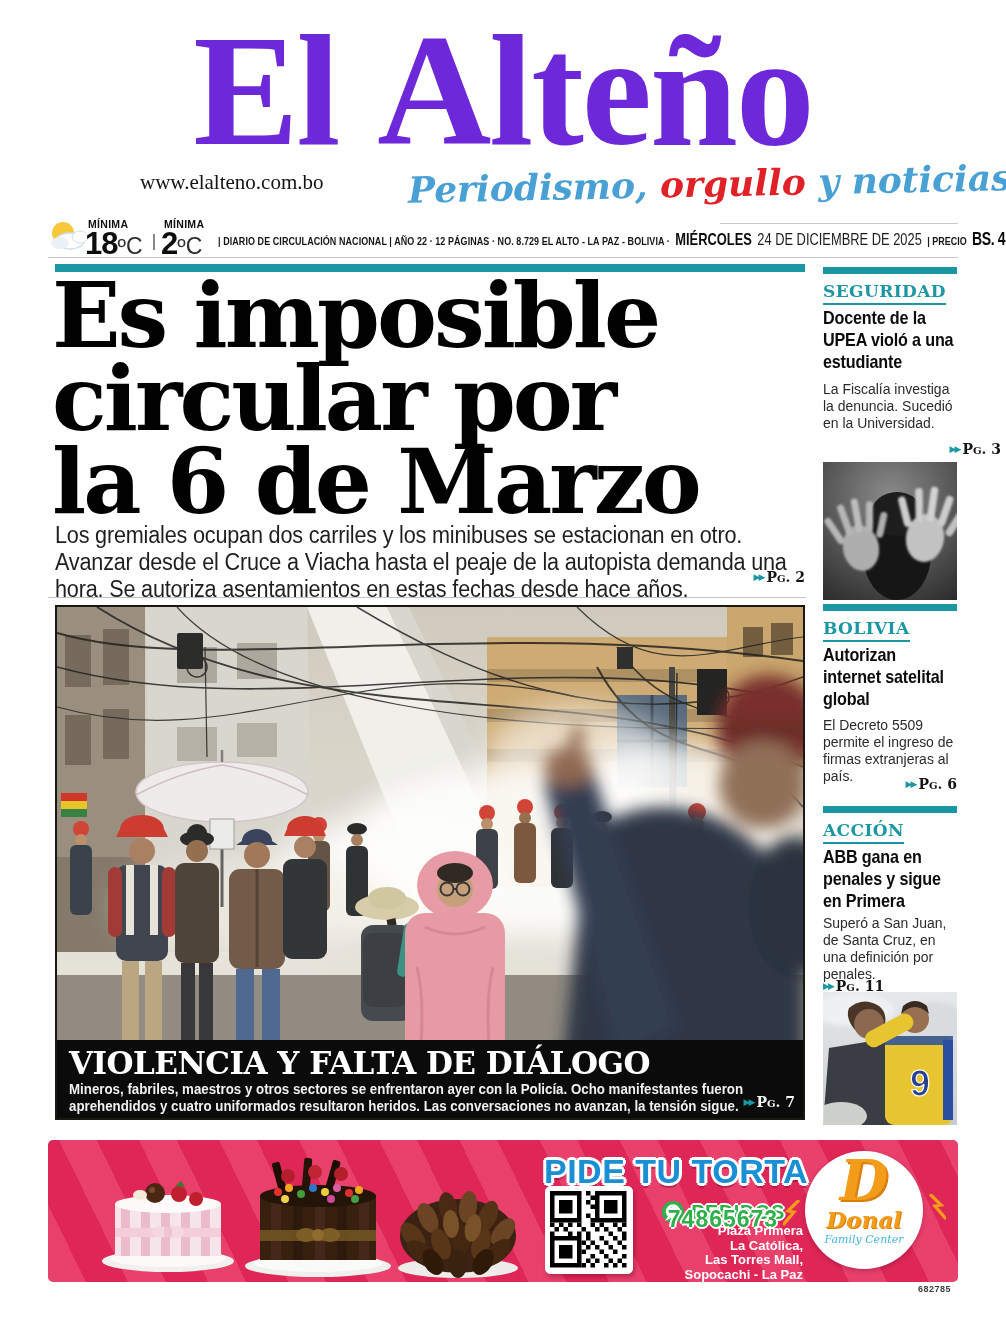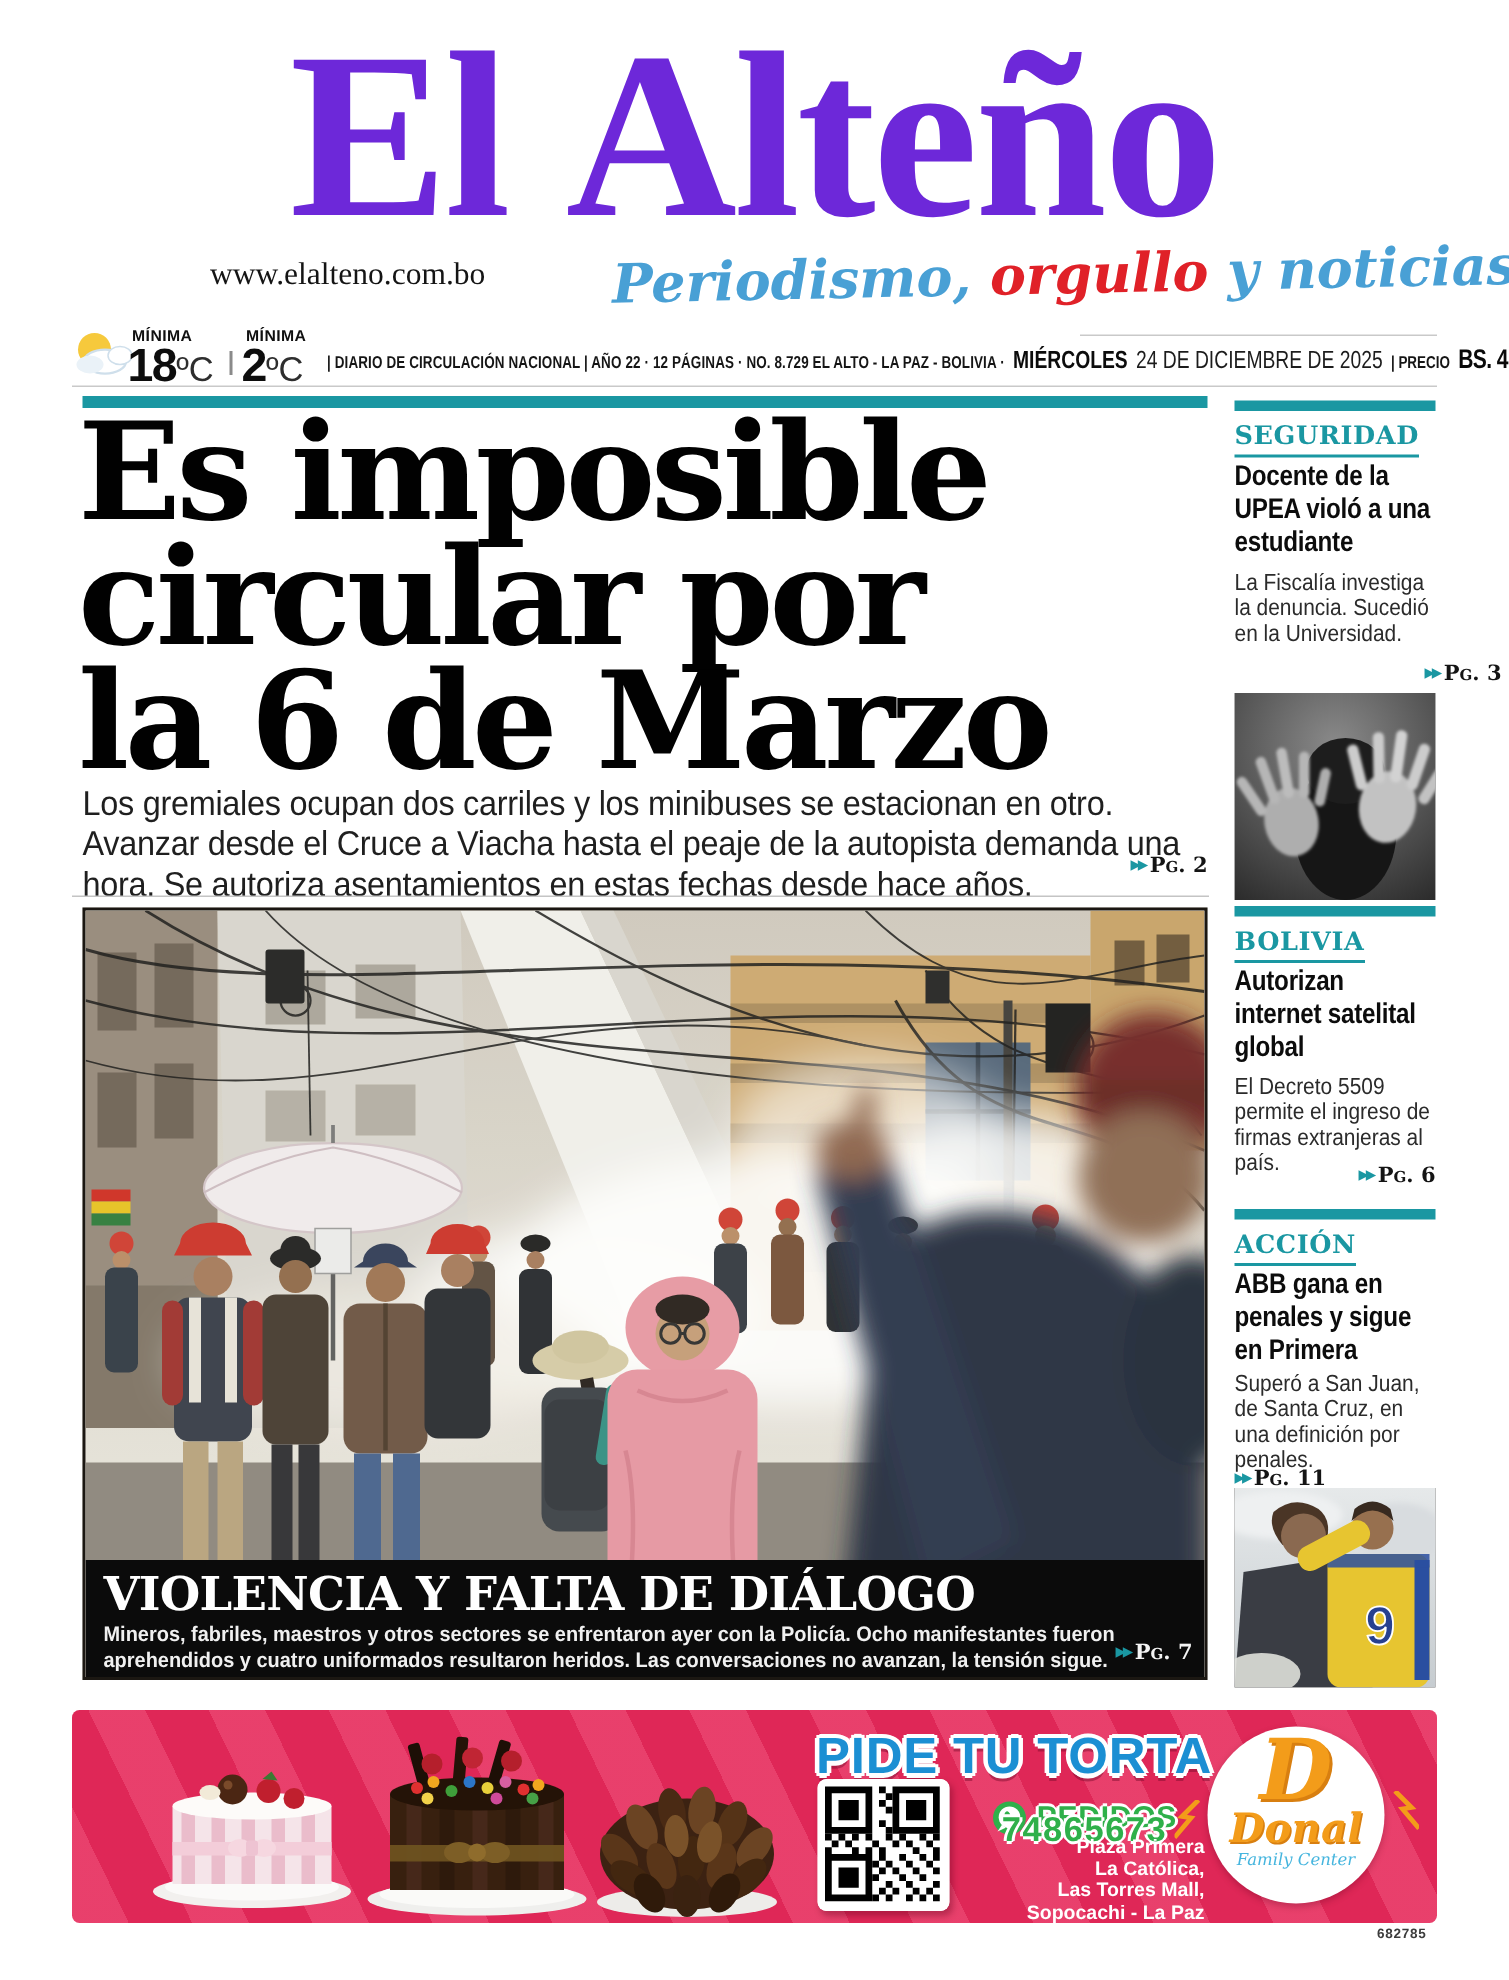--- a/index.html
+++ b/index.html
@@ -99,21 +99,21 @@
   .ad-green {
     color:#2fb04a; font-weight:900;
     text-shadow:-2px 0 0 #fff, 2px 0 0 #fff, 0 -2px 0 #fff, 0 2px 0 #fff, 1px 1px 0 #fff, -1px -1px 0 #fff;
   }
   .ad-orders { font-size:20px; letter-spacing:0.5px; }
   .ad-phone { font-size:23px; letter-spacing:1px; }
   .ad-address { font-size:13px; line-height:14.5px; font-weight:700; color:#ffffff; text-align:right; }
   .qr-wrap { background:#fff; border-radius:6px; box-shadow:2px 3px 4px rgba(90,0,25,0.35); }
   .donal-circle { background:#ffffff; border-radius:50%; box-shadow:0 2px 5px rgba(90,0,25,0.3); text-align:center; }
   .donal-d { font-family:"DejaVu Serif", serif; font-style:italic; font-weight:700; font-size:56px; line-height:54px; color:#f39c1a; text-shadow:2px 2px 0 #d87f10; }
-  .donal-name { font-family:"DejaVu Serif", serif; font-style:italic; font-weight:700; font-size:27px; line-height:26px; color:#f39c1a; text-shadow:1px 1px 0 #d87f10; }
+  .donal-name { font-family:"DejaVu Serif", serif; font-style:italic; font-weight:700; font-size:23px; line-height:26px; color:#f39c1a; text-shadow:1px 1px 0 #d87f10; }
   .donal-sub { font-family:"DejaVu Serif", serif; font-style:italic; font-size:11px; color:#45b5de; }
   .page-code { font-size:9px; font-weight:700; color:#3c3c3c; letter-spacing:0.5px; }
 </style>
 </head>
 <body>
 
 <div id="page">
 
   <div class="abs mast-title" style="left:123px; top:16px; width:760px;">El Alteño</div>
   <div class="abs mast-url" style="left:140px; top:170px;">www.elalteno.com.bo</div>

